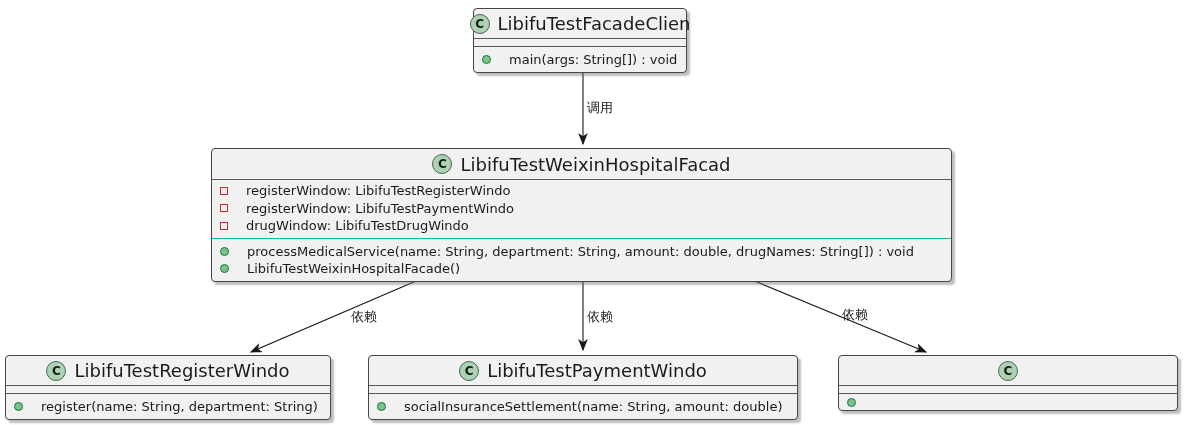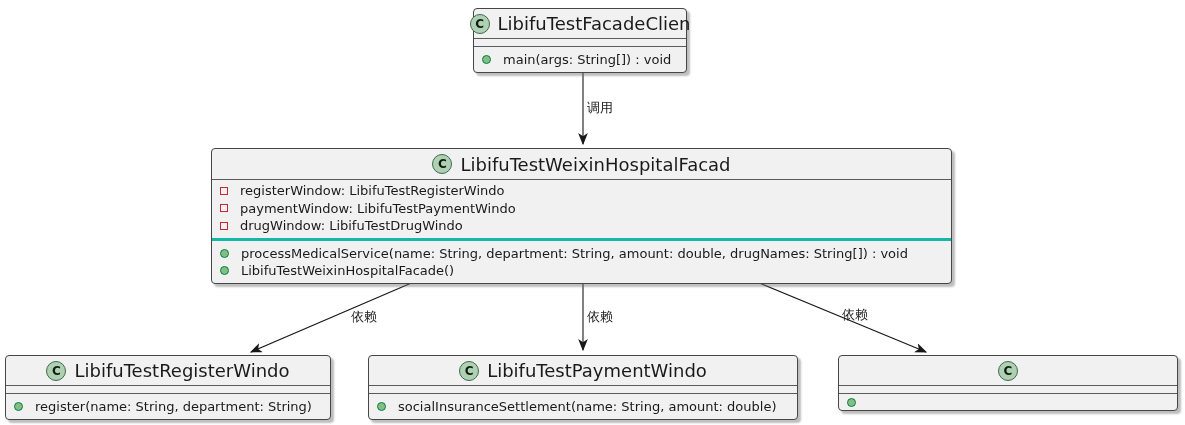--- a/index.html
+++ b/index.html
@@ -54,27 +54,27 @@
     font-weight: bold;
     color: #101c10;
     flex: 0 0 auto;
   }
   .compartment { box-sizing: border-box; }
   .compartment.empty {
     height: 8px;
     border-bottom: 1px solid #5a5a5a;
   }
   .compartment.fields {
-    border-bottom: 3px solid #14b8a6;
+    border-bottom: 1px solid #14b8a6;
     padding: 2px 0 3px 0;
   }
   .member {
     display: flex;
     align-items: center;
-    gap: 12px;
+    gap: 18px;
     padding-left: 8px;
     white-space: nowrap;
     line-height: 17.5px;
     font-size: 13px;
   }
   .compartment.methods { padding: 4px 0 3px 0; }
   .sq {
     flex: 0 0 auto;
     width: 6px; height: 6px;
     background: transparent;
@@ -130,21 +130,21 @@
       <span class="cicon">C</span>
       <span class="cname">LibifuTestWeixinHospitalFacad</span>
     </div>
     <div class="compartment fields">
       <div class="member">
         <span class="sq"></span>
         <span>registerWindow: LibifuTestRegisterWindo</span>
       </div>
       <div class="member">
         <span class="sq"></span>
-        <span>paymentWindow: LibifuTestPaymentWindo</span>
+        <span>registerWindow: LibifuTestPaymentWindo</span>
       </div>
       <div class="member">
         <span class="sq"></span>
         <span>drugWindow: LibifuTestDrugWindo</span>
       </div>
     </div>
     <div class="compartment methods">
       <div class="member">
         <span class="dot"></span>
         <span>processMedicalService(name: String, department: String, amount: double, drugNames: String[]) : void</span>

